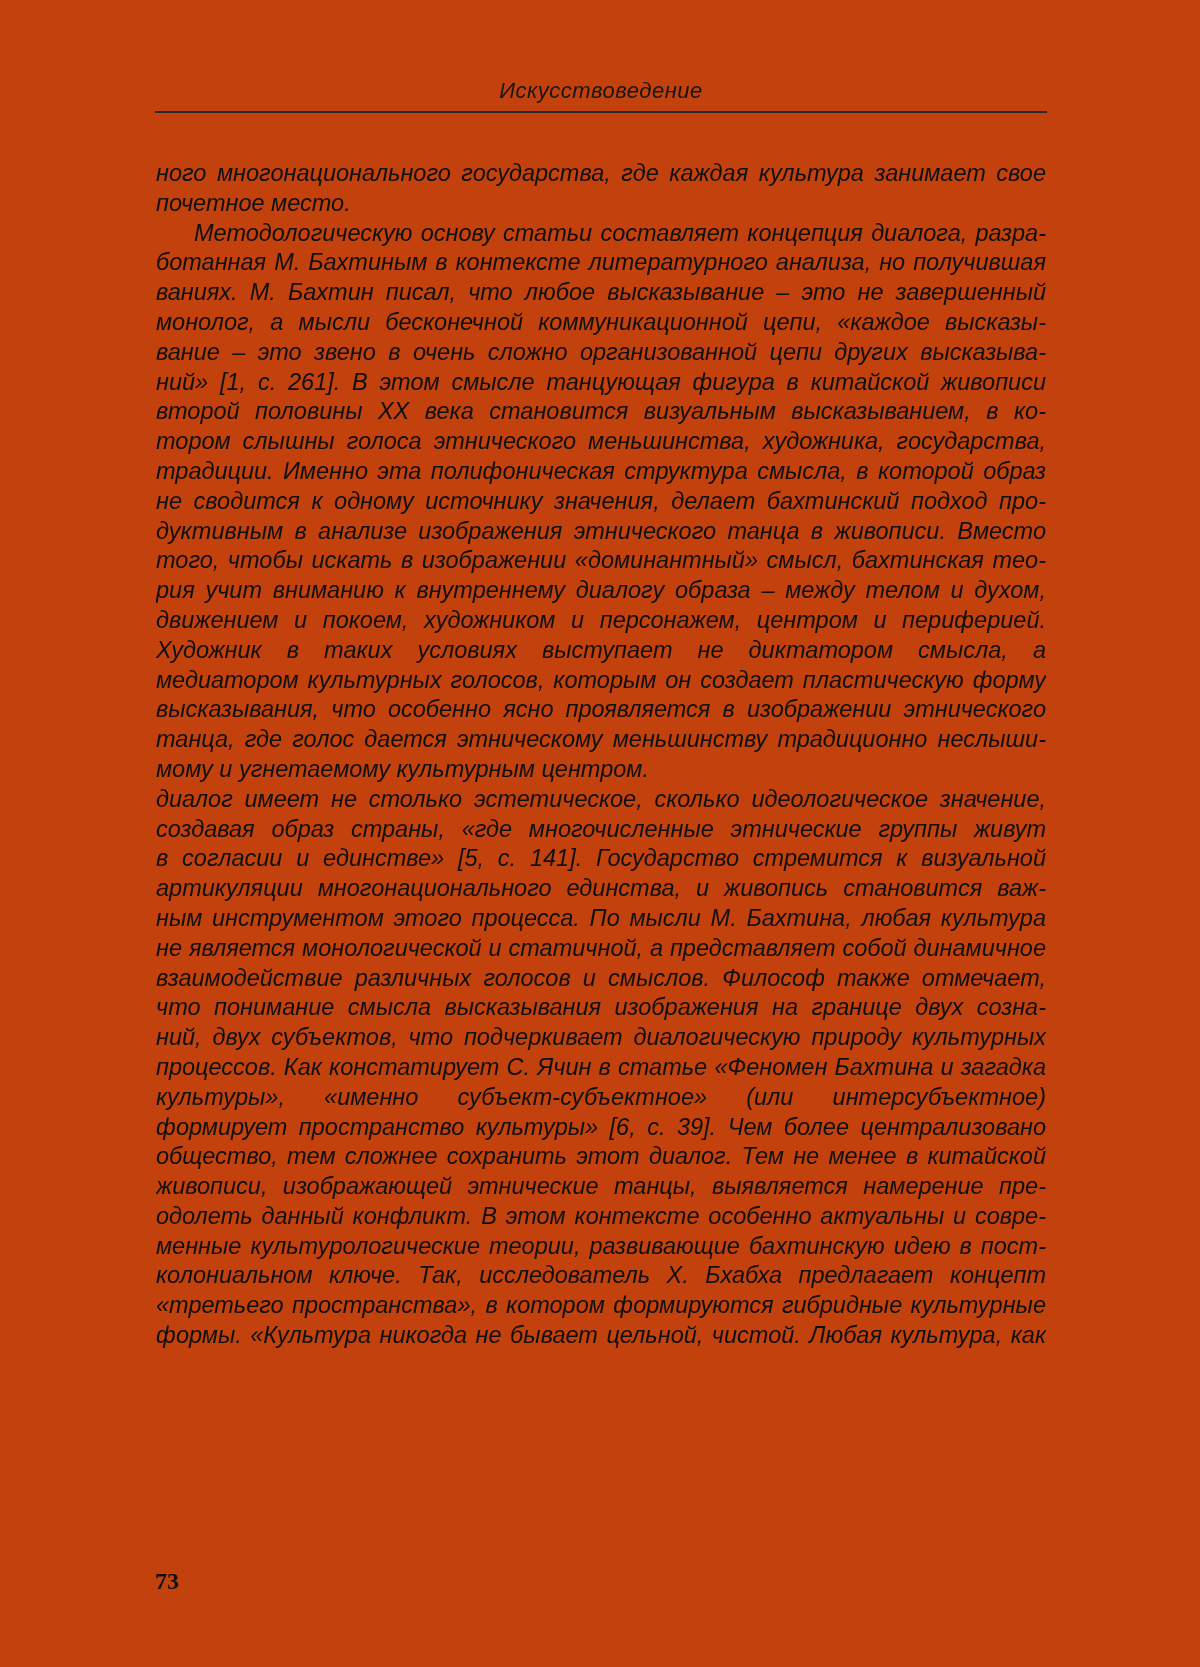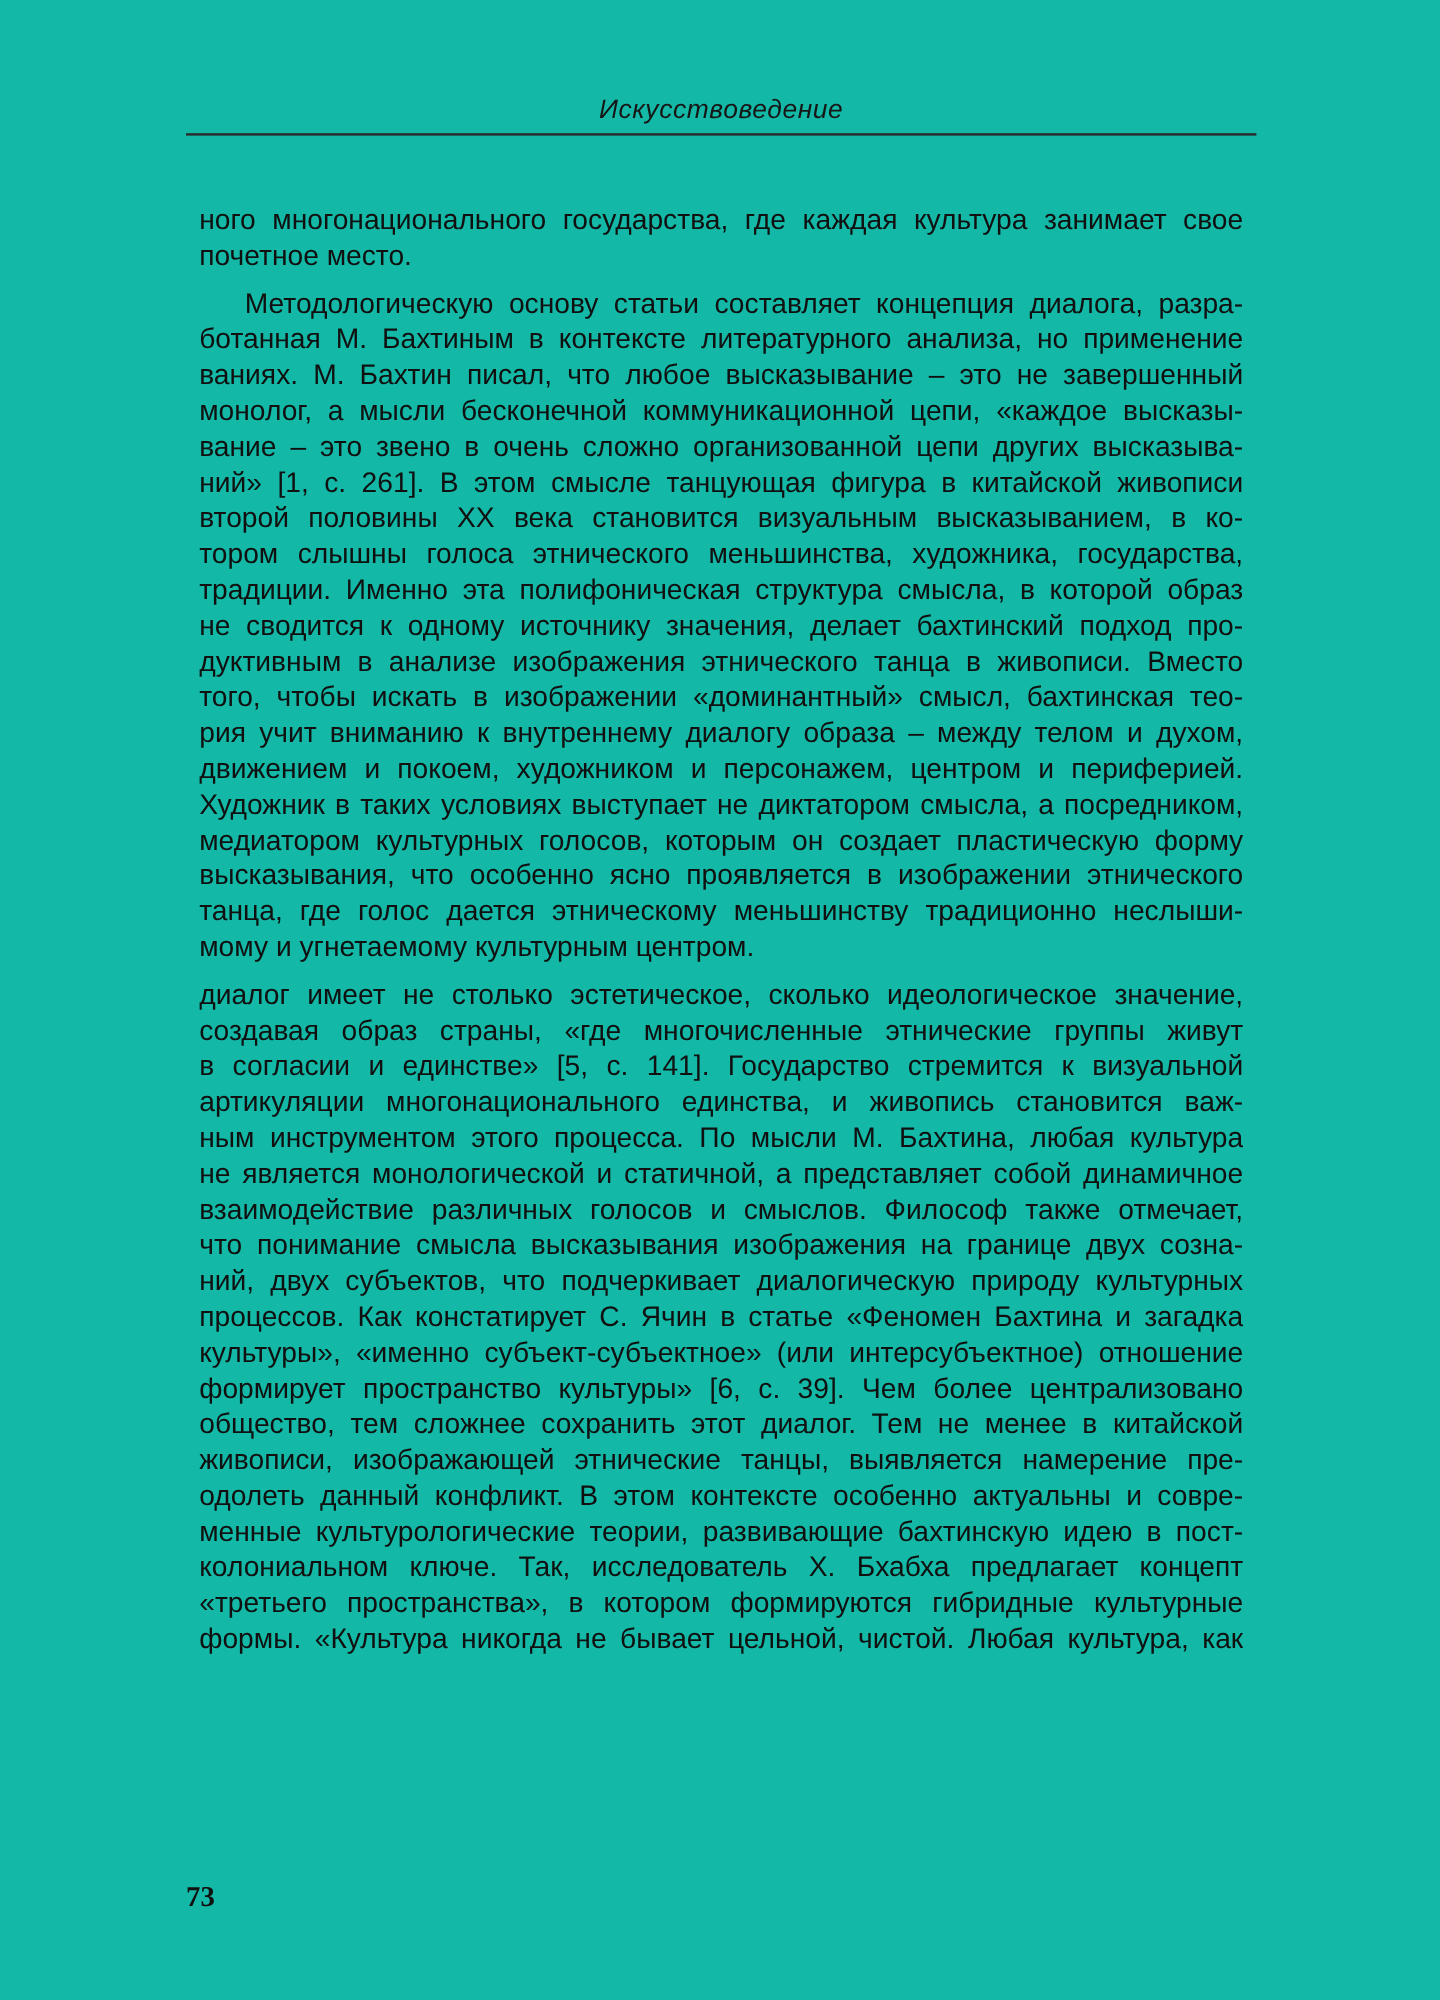--- a/index.html
+++ b/index.html
@@ -5,21 +5,21 @@
   html, body {
     margin: 0;
     padding: 0;
     background: #e8e8e8;
   }
   .page {
     position: relative;
     width: 1200px;
     height: 1667px;
     margin: 0 auto;
-    background: #14b8a6;
+    background: #c2410c;
     font-family: "Liberation Sans", sans-serif;
     color: #121212;
     overflow: hidden;
   }
   .header {
     position: absolute;
     top: 78px;
     left: 155px;
     width: 892px;
     text-align: center;
@@ -39,21 +39,22 @@
   .body-text {
     position: absolute;
     top: 159px;
     left: 156px;
     width: 890px;
     font-size: 23.5px;
     line-height: 29.8px;
     color: #101010;
   }
   .paragraph {
-    margin: 10px;
+    margin: 0;
+    font-style: italic;
   }
   .line {
     text-align: justify;
     text-align-last: justify;
     white-space: normal;
     overflow: hidden;
     height: 29.8px;
   }
   .line.indent {
     text-indent: 38px;
@@ -79,21 +80,21 @@
 <div class="page">
   <div class="header">Искусствоведение</div>
   <div class="header-rule"></div>
   <div class="body-text">
       <div class="paragraph">
         <div class="line">ного многонационального государства, где каждая культура занимает свое</div>
         <div class="line last">почетное место.</div>
       </div>
       <div class="paragraph">
         <div class="line indent">Методологическую основу статьи составляет концепция диалога, разра-</div>
-        <div class="line">ботанная М. Бахтиным в контексте литературного анализа, но применение</div>
+        <div class="line">ботанная М. Бахтиным в контексте литературного анализа, но получившая</div>
         <div class="line">ваниях. М. Бахтин писал, что любое высказывание – это не завершенный</div>
         <div class="line">монолог, а мысли бесконечной коммуникационной цепи, «каждое высказы-</div>
         <div class="line">вание – это звено в очень сложно организованной цепи других высказыва-</div>
         <div class="line">ний» [1, с. 261]. В этом смысле танцующая фигура в китайской живописи</div>
         <div class="line">второй половины XX века становится визуальным высказыванием, в ко-</div>
         <div class="line">тором слышны голоса этнического меньшинства, художника, государства,</div>
         <div class="line">традиции. Именно эта полифоническая структура смысла, в которой образ</div>
         <div class="line">не сводится к одному источнику значения, делает бахтинский подход про-</div>
         <div class="line">дуктивным в анализе изображения этнического танца в живописи. Вместо</div>
         <div class="line">того, чтобы искать в изображении «доминантный» смысл, бахтинская тео-</div>

